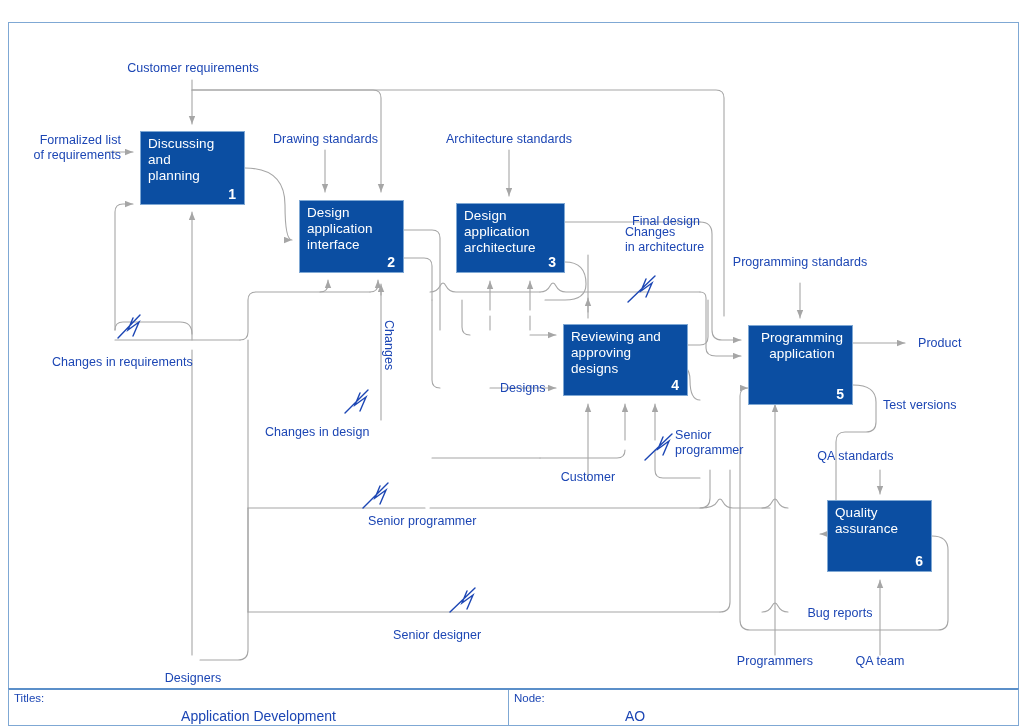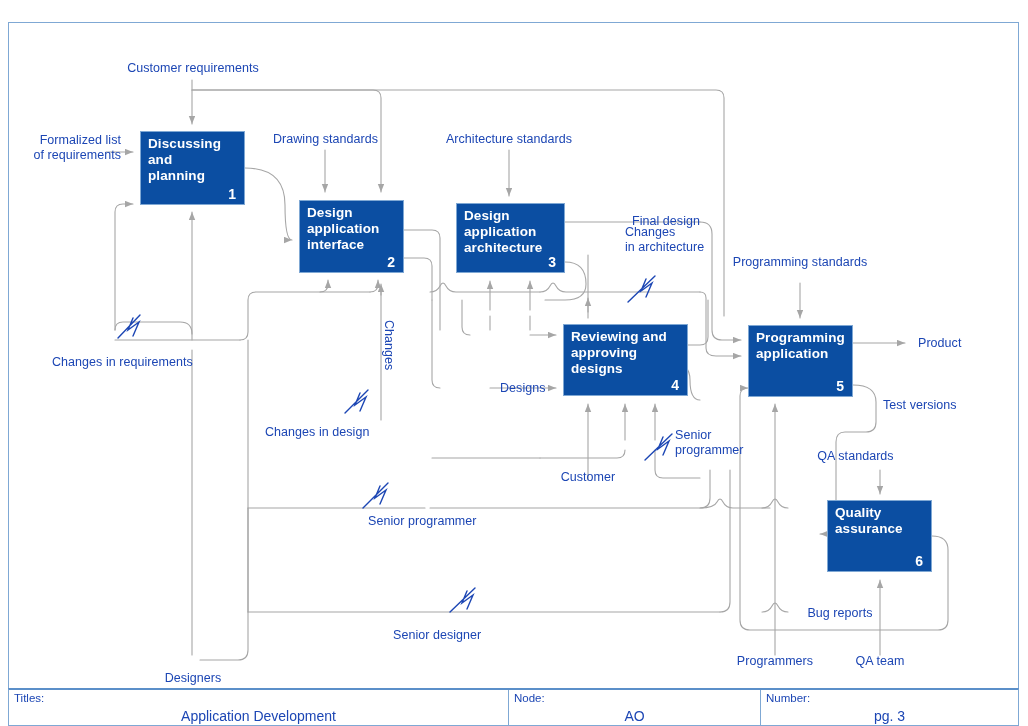--- a/index.html
+++ b/index.html
@@ -32,21 +32,21 @@
     border: 1px solid #7FA8D4;
     box-sizing: border-box;
     color: #ffffff;
   }
   .act-title {
     position: absolute;
     left: 7px;
     top: 4px;
     right: 4px;
     font-size: 13.5px;
-    font-weight: bold;
+    font-weight: normal;
     line-height: 16px;
     letter-spacing: 0.1px;
     color: #ffffff;
     white-space: pre-line;
   }
   .act-num {
     position: absolute;
     right: 8px;
     bottom: 2px;
     font-size: 14px;
@@ -260,21 +260,21 @@
     <div class="act-num">3</div>
   </div>
 
   <div class="act-box" style="left:563px; top:324px; width:125px; height:72px;">
     <div class="act-title">Reviewing and
 approving
 designs</div>
     <div class="act-num">4</div>
   </div>
 
-  <div class="act-box" style="left:748px; top:325px; width:105px; height:72px;">
+  <div class="act-box" style="left:748px; top:325px; width:105px; height:80px;text-align:center;">
     <div class="act-title">Programming
 application</div>
     <div class="act-num">5</div>
   </div>
 
   <div class="act-box" style="left:827px; top:500px; width:105px; height:72px;">
     <div class="act-title">Quality
 assurance</div>
     <div class="act-num">6</div>
   </div>
@@ -328,19 +328,15 @@
 
   <div id="titlebar">
     <div class="tb-cell title">
       <div class="tb-key">Titles:</div>
       <div class="tb-val">Application Development</div>
     </div>
     <div class="tb-cell node">
       <div class="tb-key">Node:</div>
       <div class="tb-val">AO</div>
     </div>
-    <div class="tb-cell num">
-      <div class="tb-key">Number:</div>
-      <div class="tb-val">pg. 3</div>
-    </div>
   </div>
 
 </div>
 
 </body></html>

